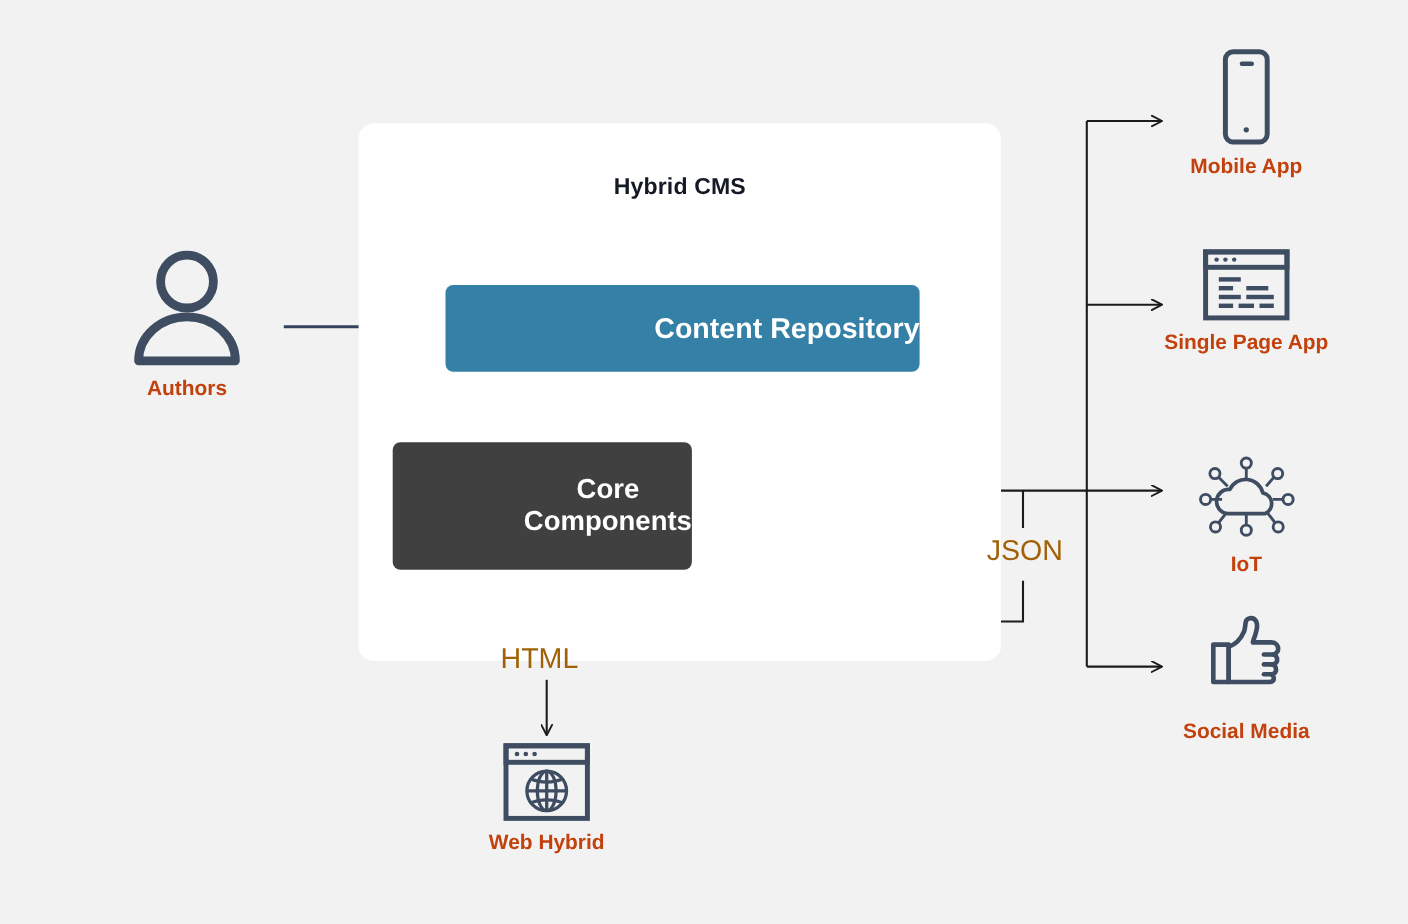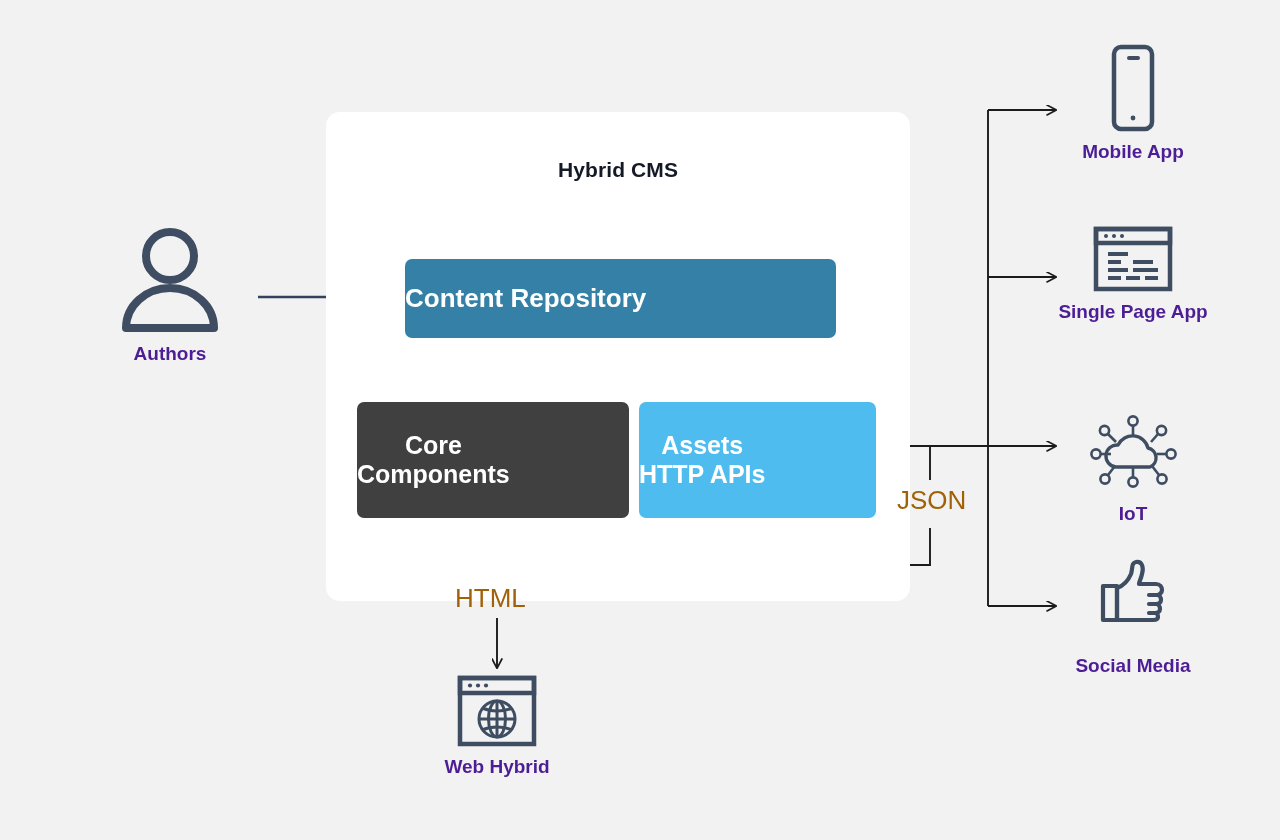--- a/index.html
+++ b/index.html
@@ -48,21 +48,21 @@
     font-weight: bold;
     color: #131a26;
     letter-spacing: .1px;
   }
 
   
   .box {
     position: absolute;
     display: flex;
     align-items: center;
-    justify-content: flex-start;
+    justify-content: flex-end;
     text-align: center;
     color: #ffffff;
     font-weight: bold;
     border-radius: 7px;
     line-height: 1.18;
   }
   .box-repo {
     left: 405px;
     top: 259px;
     width: 431px;
@@ -103,21 +103,21 @@
   .node {
     position: absolute;
     display: flex;
     flex-direction: column;
     align-items: center;
   }
   .node .cap {
     margin-top: 9px;
     font-size: 19px;
     font-weight: bold;
-    color: #4c1d95;
+    color: #c2410c;
     white-space: nowrap;
     text-align: center;
   }
   .node .glyph { line-height: 0; }
 
   .node-authors      { left: 66px;   top: 226px; width: 208px; }
   .node-webbrowser   { left: 397px;  top: 675px; width: 200px; }
   .node-mobile       { left: 1033px; top: 44px;  width: 200px; }
   .node-spa          { left: 1033px; top: 226px; width: 200px; }
   .node-iot          { left: 1033px; top: 410px; width: 200px; }
@@ -184,26 +184,20 @@
     <span>Content Repository</span>
   </div>
 
   <div class="box box-core">
     <span>
       <b>Core</b>
       <b>Components</b>
     </span>
   </div>
 
-  <div class="box box-assets">
-    <span>
-      <b>Assets</b>
-      <b>HTTP APIs</b>
-    </span>
-  </div>
 
   <div class="edge-label lbl-html">HTML</div>
   <div class="edge-label lbl-json">JSON</div>
 
   <div class="node node-authors">
     <span class="glyph">
       <svg width="104" height="108" viewBox="0 0 104 108" xmlns="http://www.w3.org/2000/svg">
         <circle cx="52" cy="30" r="24" fill="none" stroke="#3e4d61" stroke-width="8"></circle>
         <path d="M8,102 a44,40 0 0 1 88,0 z" fill="none" stroke="#3e4d61" stroke-width="8" stroke-linejoin="round"></path>
       </svg>

